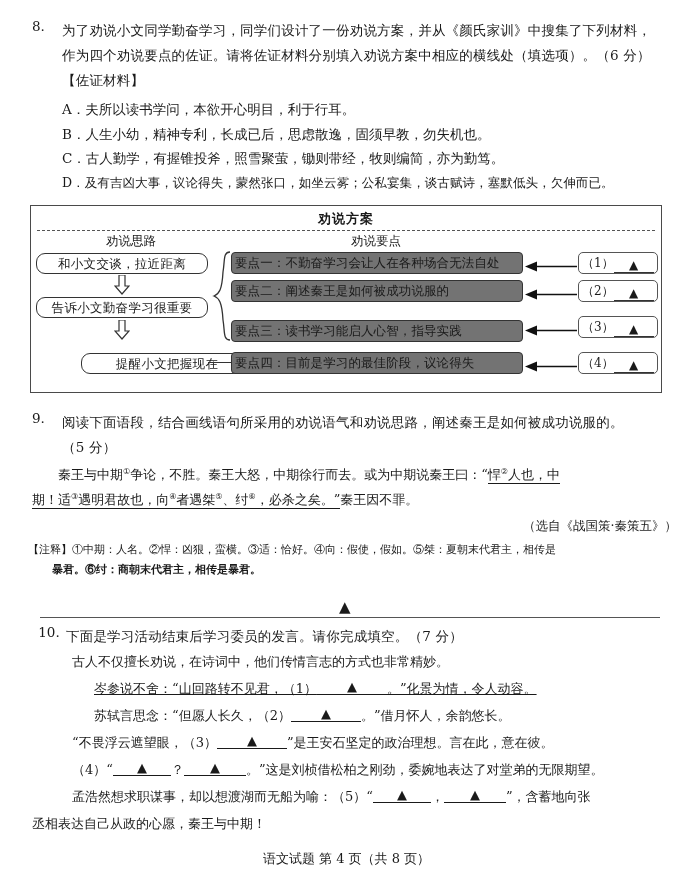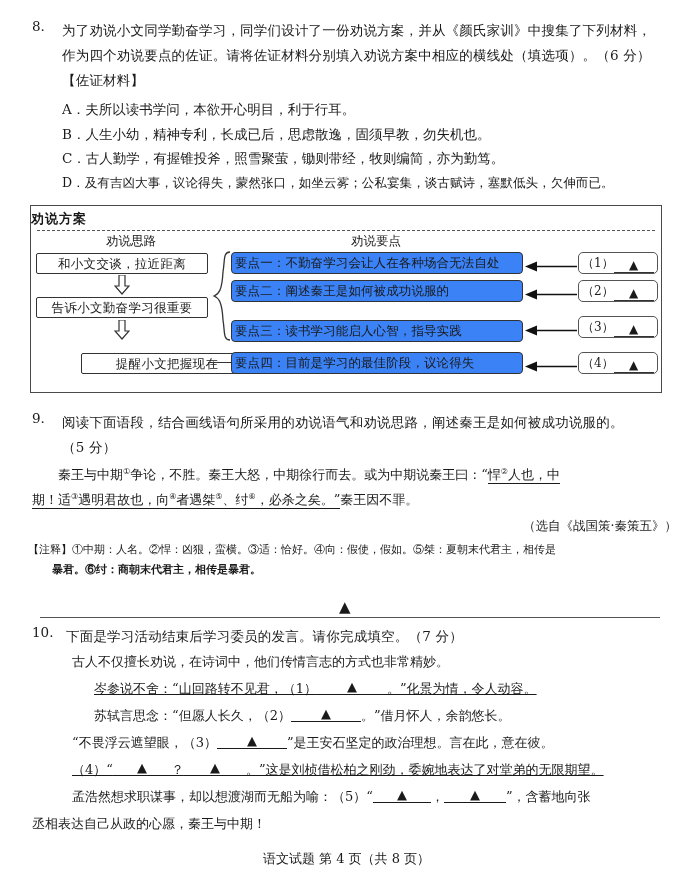--- a/index.html
+++ b/index.html
@@ -54,20 +54,21 @@
     position: absolute;
     left: 30px;
     top: 205px;
     width: 632px;
     height: 188px;
     border: 1px solid #4a4a4a;
     box-sizing: border-box;
     background: #fff;
   }
   .diagram-title {
+    text-align: center;
     font-family: "DejaVu Sans", "Liberation Sans", sans-serif;
     font-size: 13px;
     font-weight: 700;
     letter-spacing: 1px;
     padding-top: 4px;
     line-height: 17px;
   }
   .diagram-divider {
     border-top: 1px dashed #555;
     margin: 3px 6px 0 6px;
@@ -87,21 +88,21 @@
     height: 140px;
   }
 
   
   .lbox {
     position: absolute;
     left: 5px;
     width: 172px;
     height: 21px;
     border: 1.4px solid #333;
-    border-radius: 2px;
+    border-radius: 9px;
     font-size: 12.5px;
     line-height: 19px;
     text-align: center;
     box-sizing: border-box;
     background: #fff;
     white-space: nowrap;
     letter-spacing: 0.3px;
   }
   .lbox.l1 { top: 3px; }
   .lbox.l2 { top: 47px; }
@@ -121,21 +122,21 @@
   .pbox {
     position: absolute;
     left: 200px;
     width: 292px;
     height: 22px;
     border: 1.4px solid #333;
     border-radius: 4px;
     font-size: 12.5px;
     line-height: 20px;
     box-sizing: border-box;
-    background: #3b82f6;
+    background: #737373;
     white-space: nowrap;
     padding-left: 3px;
     letter-spacing: 0.1px;
   }
   .pbox.p1 { top: 2px; }
   .pbox.p2 { top: 30px; }
   .pbox.p3 { top: 70px; }
   .pbox.p4 { top: 102px; }
 
   
@@ -383,21 +384,21 @@
       <span>暴君。⑥纣：商朝末代君主，相传是暴君。</span>
     </div>
   </div>
 
   <div class="answer-rule">
     <span class="rtri">▲</span>
     <span class="rule"></span>
   </div>
 
   <div class="q-block" style="left:32px; top:624px; width:645px;">
-    <div class="q-num" style="width:34px;">10.</div>
+    <div class="q-num" style="width:34px;text-align:center;">10.</div>
     <div class="q-body" style="margin-left:34px;">
       <div class="line">下面是学习活动结束后学习委员的发言。请你完成填空。（7 分）</div>
     </div>
   </div>
 
   <div class="q-block" style="left:32px; top:648px; width:650px; font-size:13px; line-height:27px;">
 
     <div class="indent2" style="padding-left:40px; text-indent:0;">古人不仅擅长劝说，在诗词中，他们传情言志的方式也非常精妙。</div>
 
     <div style="padding-left:62px;text-decoration:underline;">
@@ -405,21 +406,21 @@
     </div>
 
     <div style="padding-left:62px;">
       <span>苏轼言思念：“但愿人长久，（2）</span><span class="blank w70">▲</span><span>。”借月怀人，余韵悠长。</span>
     </div>
 
     <div style="padding-left:40px;">
       <span>“不畏浮云遮望眼，（3）</span><span class="blank w70">▲</span><span>”是王安石坚定的政治理想。言在此，意在彼。</span>
     </div>
 
-    <div style="padding-left:40px;text-decoration:underline;">
+    <div style="padding-left:40px;">
       <span>（4）“</span><span class="blank w58">▲</span><span>？</span><span class="blank w62">▲</span><span>。”这是刘桢借松柏之刚劲，委婉地表达了对堂弟的无限期望。</span>
     </div>
 
     <div style="padding-left:40px;">
       <span>孟浩然想求职谋事，却以想渡湖而无船为喻：（5）“</span><span class="blank w58">▲</span><span>，</span><span class="blank w62">▲</span><span>”，含蓄地向张</span>
     </div>
 
     <div style="padding-left:0;">丞相表达自己从政的心愿，秦王与中期！</div>
   </div>
 

